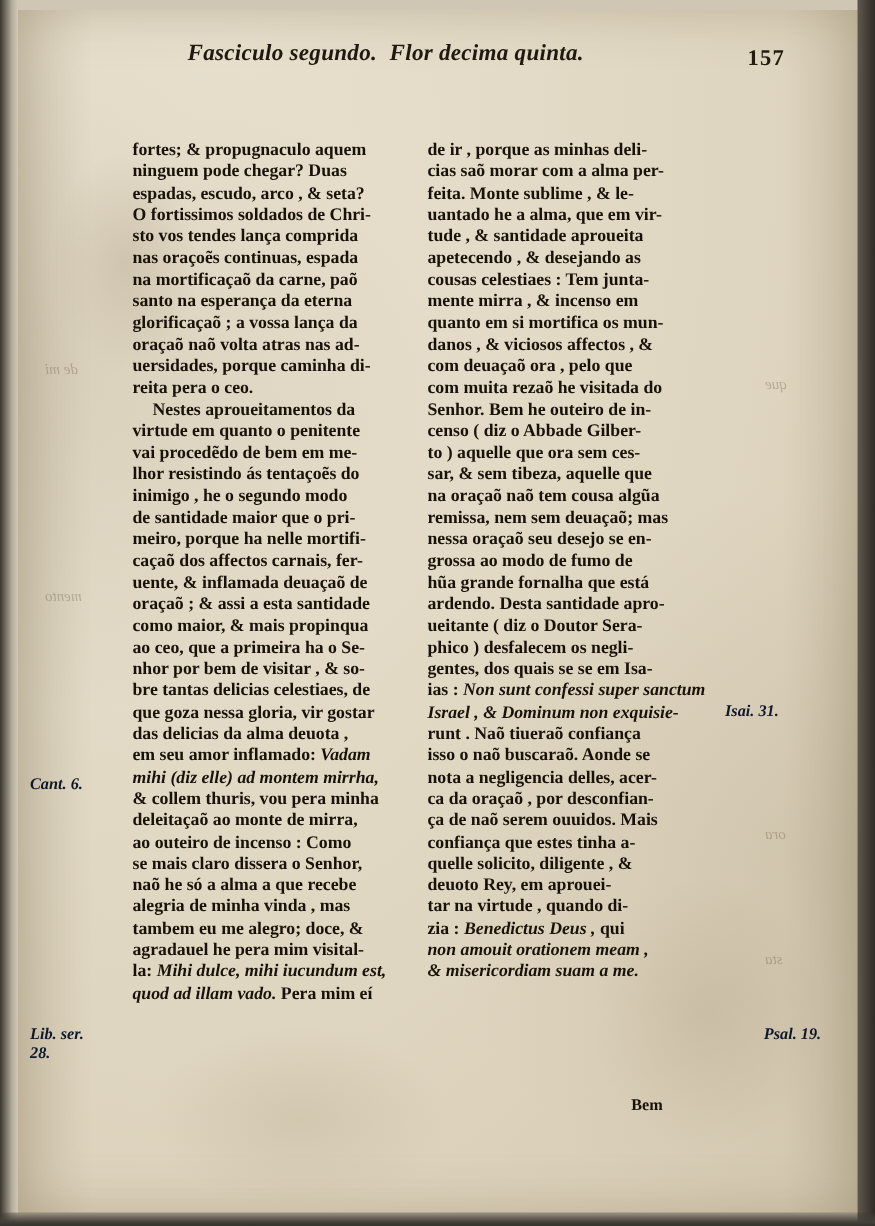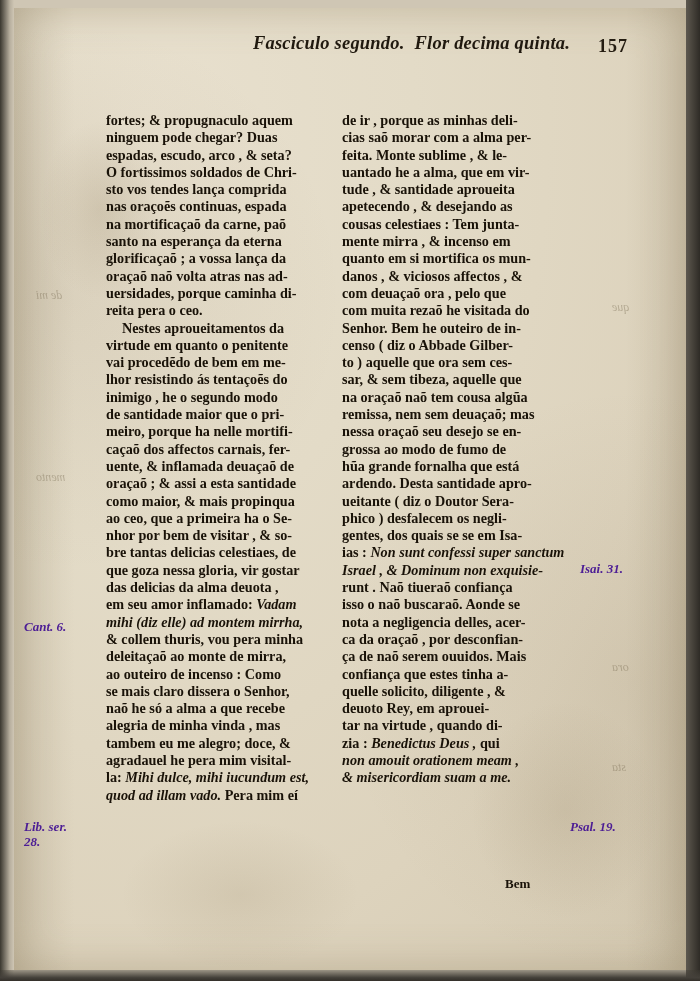--- a/index.html
+++ b/index.html
@@ -61,21 +61,20 @@
     position: absolute;
     top: 33px;
     left: 150px;
     width: 420px;
     font-style: italic;
     font-size: 18.5px;
     font-weight: 700;
     color: #20190f;
     letter-spacing: 0.2px;
     white-space: nowrap;
-    text-align: right;
   }
   .runhead .h2 { margin-left: 10px; }
   .folio {
     position: absolute;
     top: 36px;
     left: 598px;
     font-size: 18px;
     font-weight: 700;
     color: #241c11;
     letter-spacing: 1px;
@@ -98,27 +97,27 @@
   .col p { margin: 0; }
   .col .ln { display: block; white-space: nowrap; }
   .it { font-style: italic; }
 
   
   .marg {
     position: absolute;
     font-size: 13px;
     line-height: 14.5px;
     font-weight: 700;
-    color: #4c1d95;
+    color: #0f172a;
     font-style: italic;
   }
   .m-cant { left: 24px; top: 620px; }
   .m-lib  { left: 24px; top: 820px; }
   .m-isai { left: 580px; top: 562px; }
-  .m-psal { left: 570px; top: 820px; }
+  .m-psal { left: 611px; top: 820px; }
 
   .bem {
     position: absolute;
     left: 505px;
     top: 876px;
     font-size: 13px;
     font-weight: 700;
     color: #191208;
   }
 

